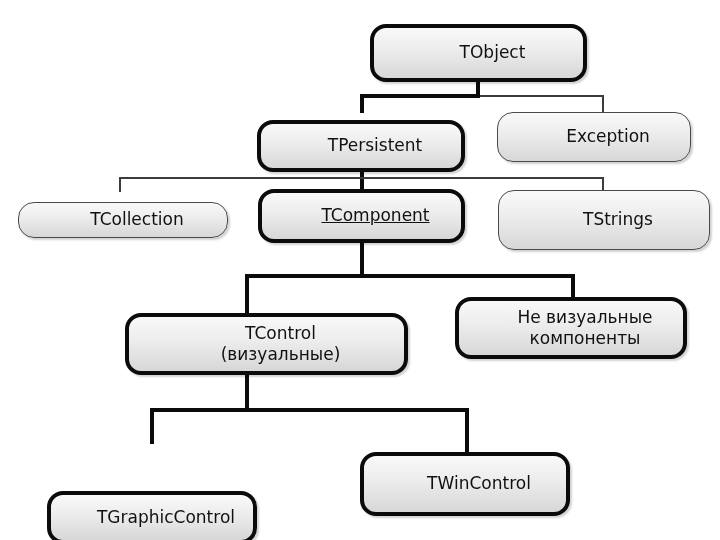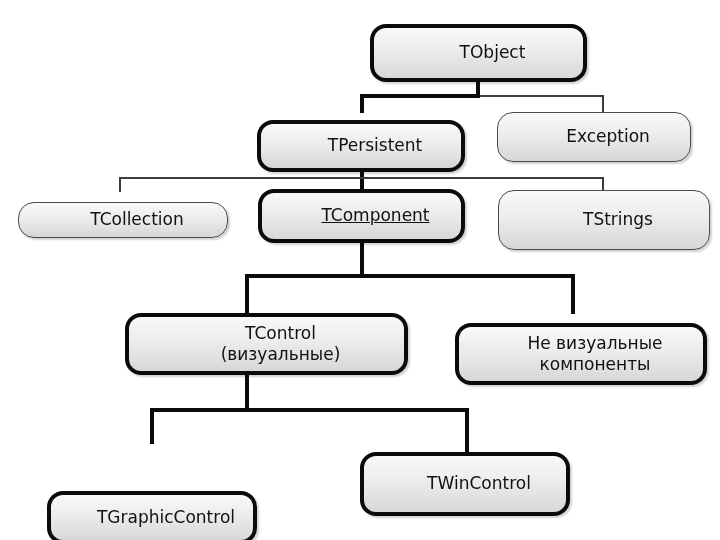--- a/index.html
+++ b/index.html
@@ -52,20 +52,20 @@
 
   <div class="node thin" style="left:18px;top:191px;width:210px;height:36px;margin-top:11px;">TCollection</div>
 
   <div class="node bold" style="left:258px;top:189px;width:207px;height:54px;text-decoration:underline;">TComponent</div>
 
   <div class="node thin" style="left:498px;top:190px;width:212px;height:60px;">TStrings</div>
 
   <div class="node bold" style="left:125px;top:313px;width:283px;height:62px;">TControl
 (визуальные)</div>
 
-  <div class="node bold" style="left:455px;top:323px;width:252px;height:62px;">Не визуальные
+  <div class="node bold" style="left:455px;top:297px;width:232px;height:62px;">Не визуальные
 компоненты</div>
 
   <div class="node bold" style="left:47px;top:443px;width:210px;height:53px;margin-top:48px;">TGraphicControl</div>
 
   <div class="node bold" style="left:360px;top:452px;width:210px;height:64px;">TWinControl</div>
 
 </div>
 
 </body></html>

